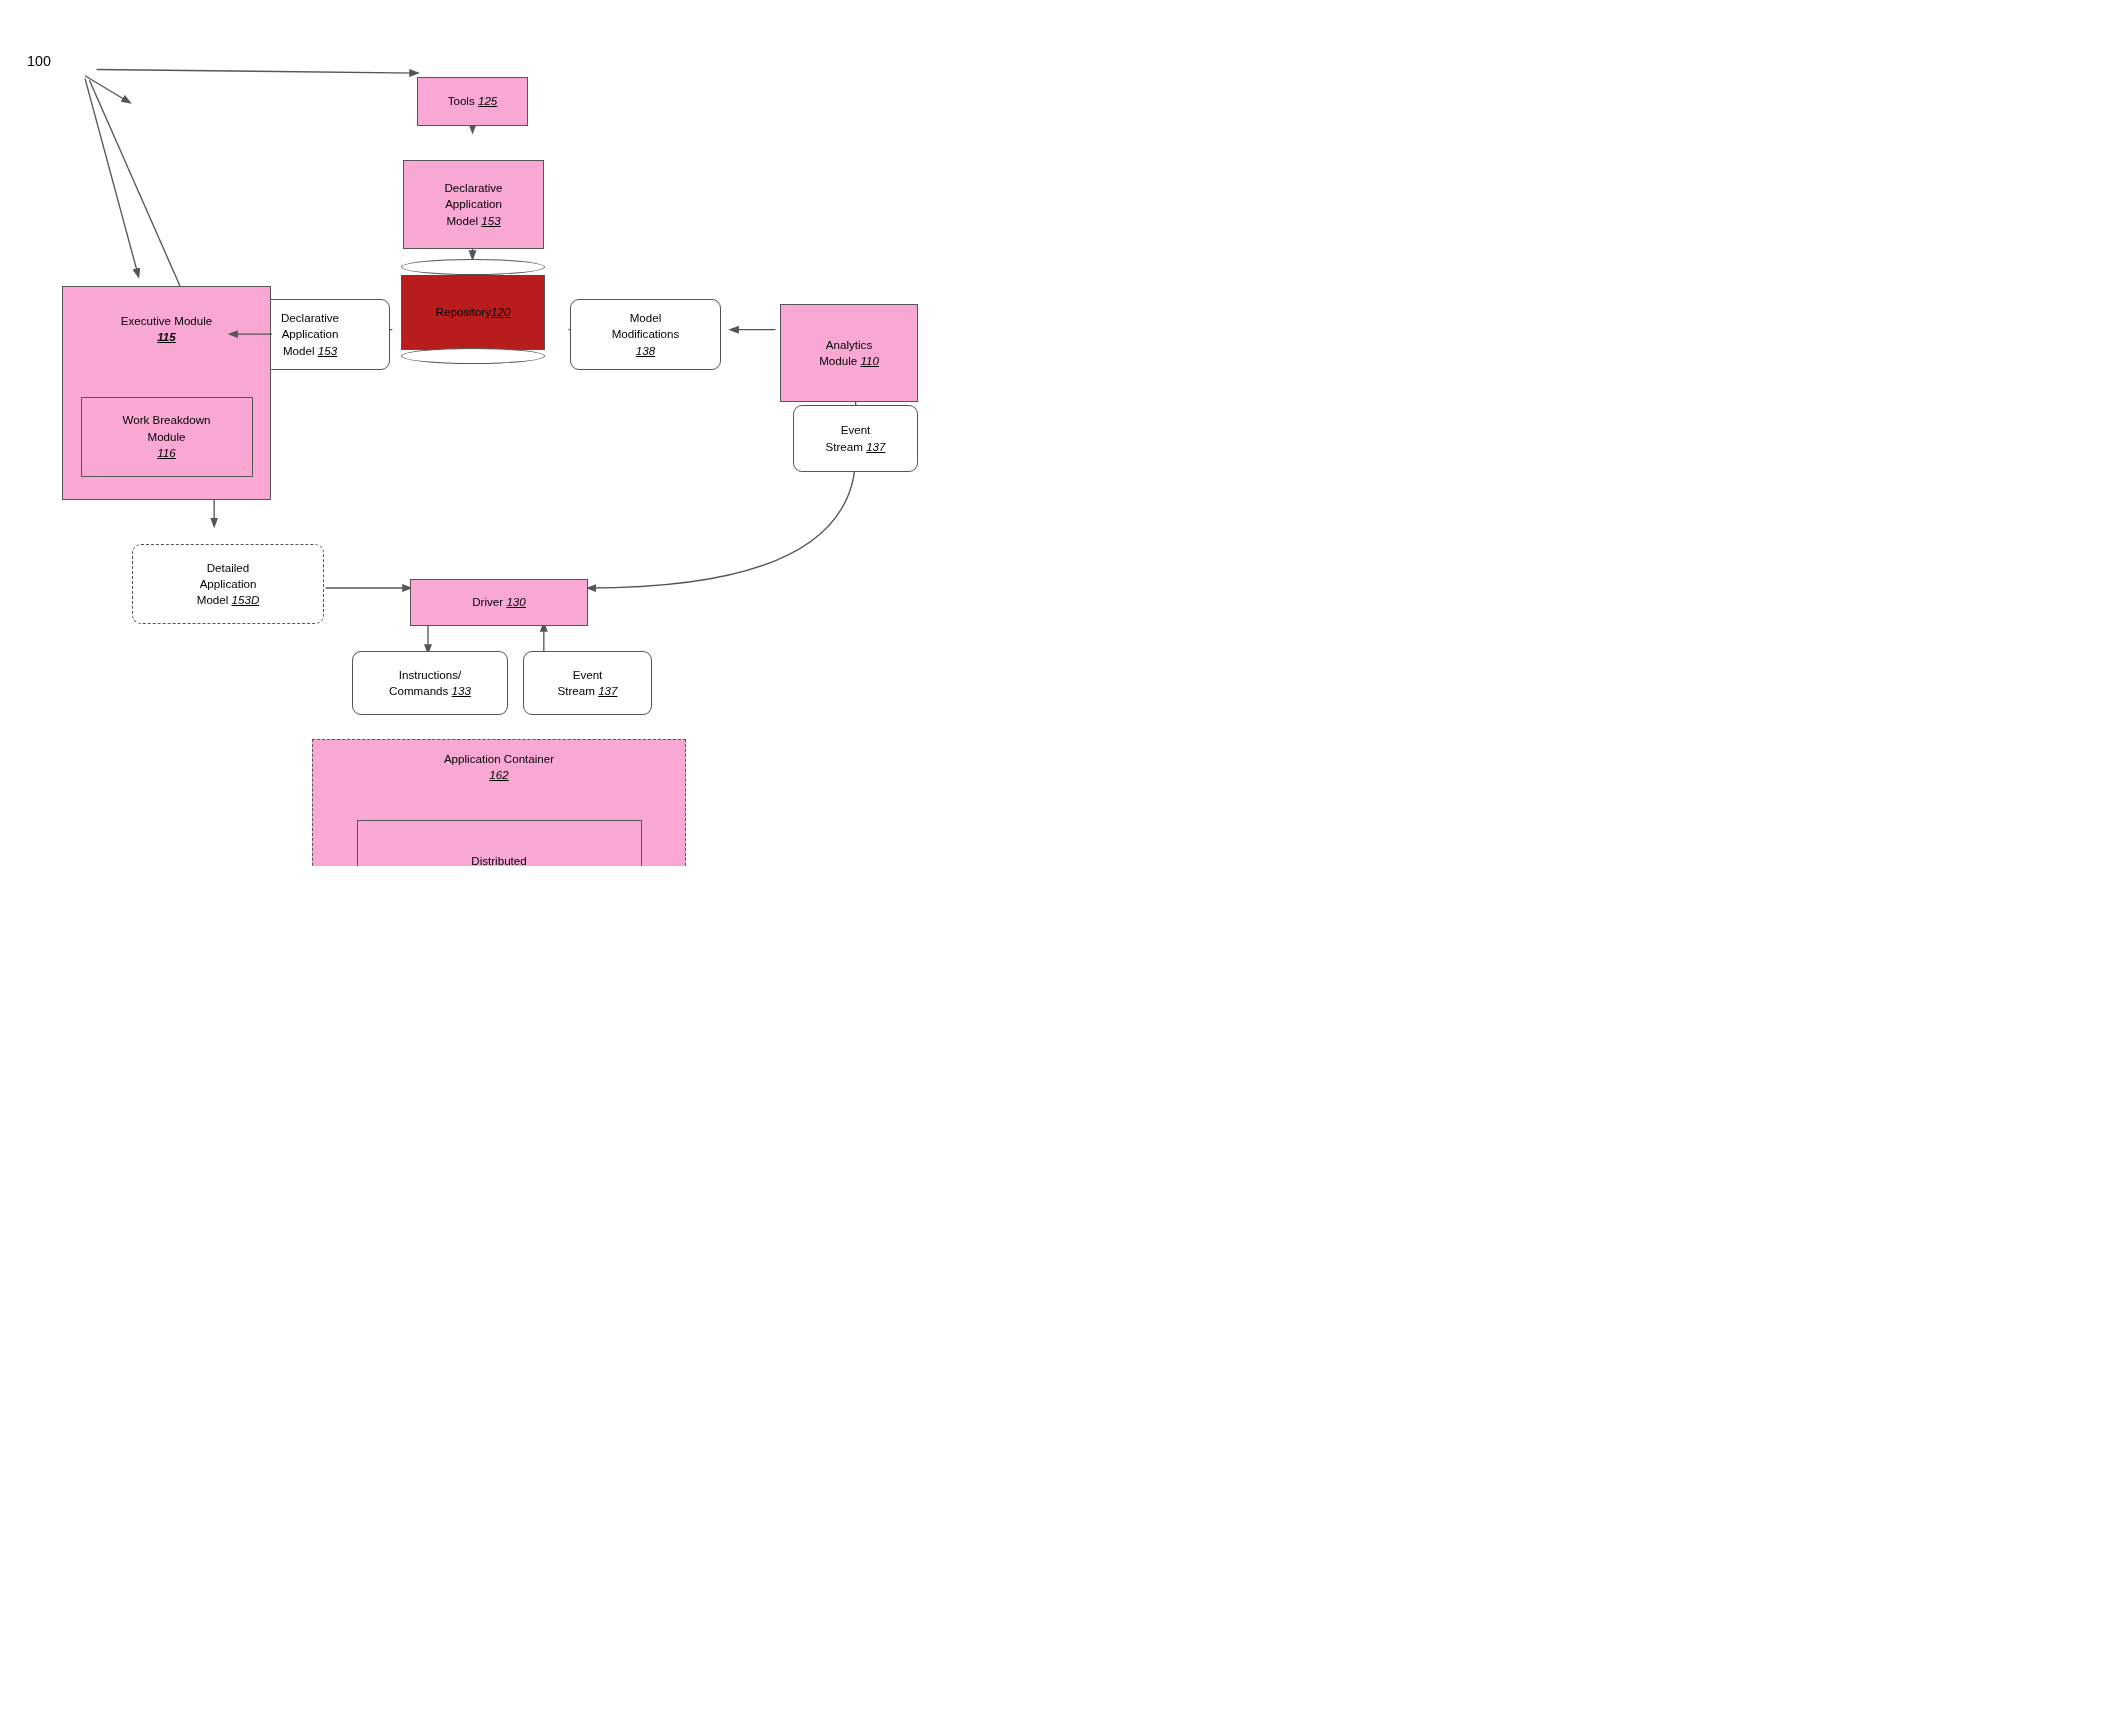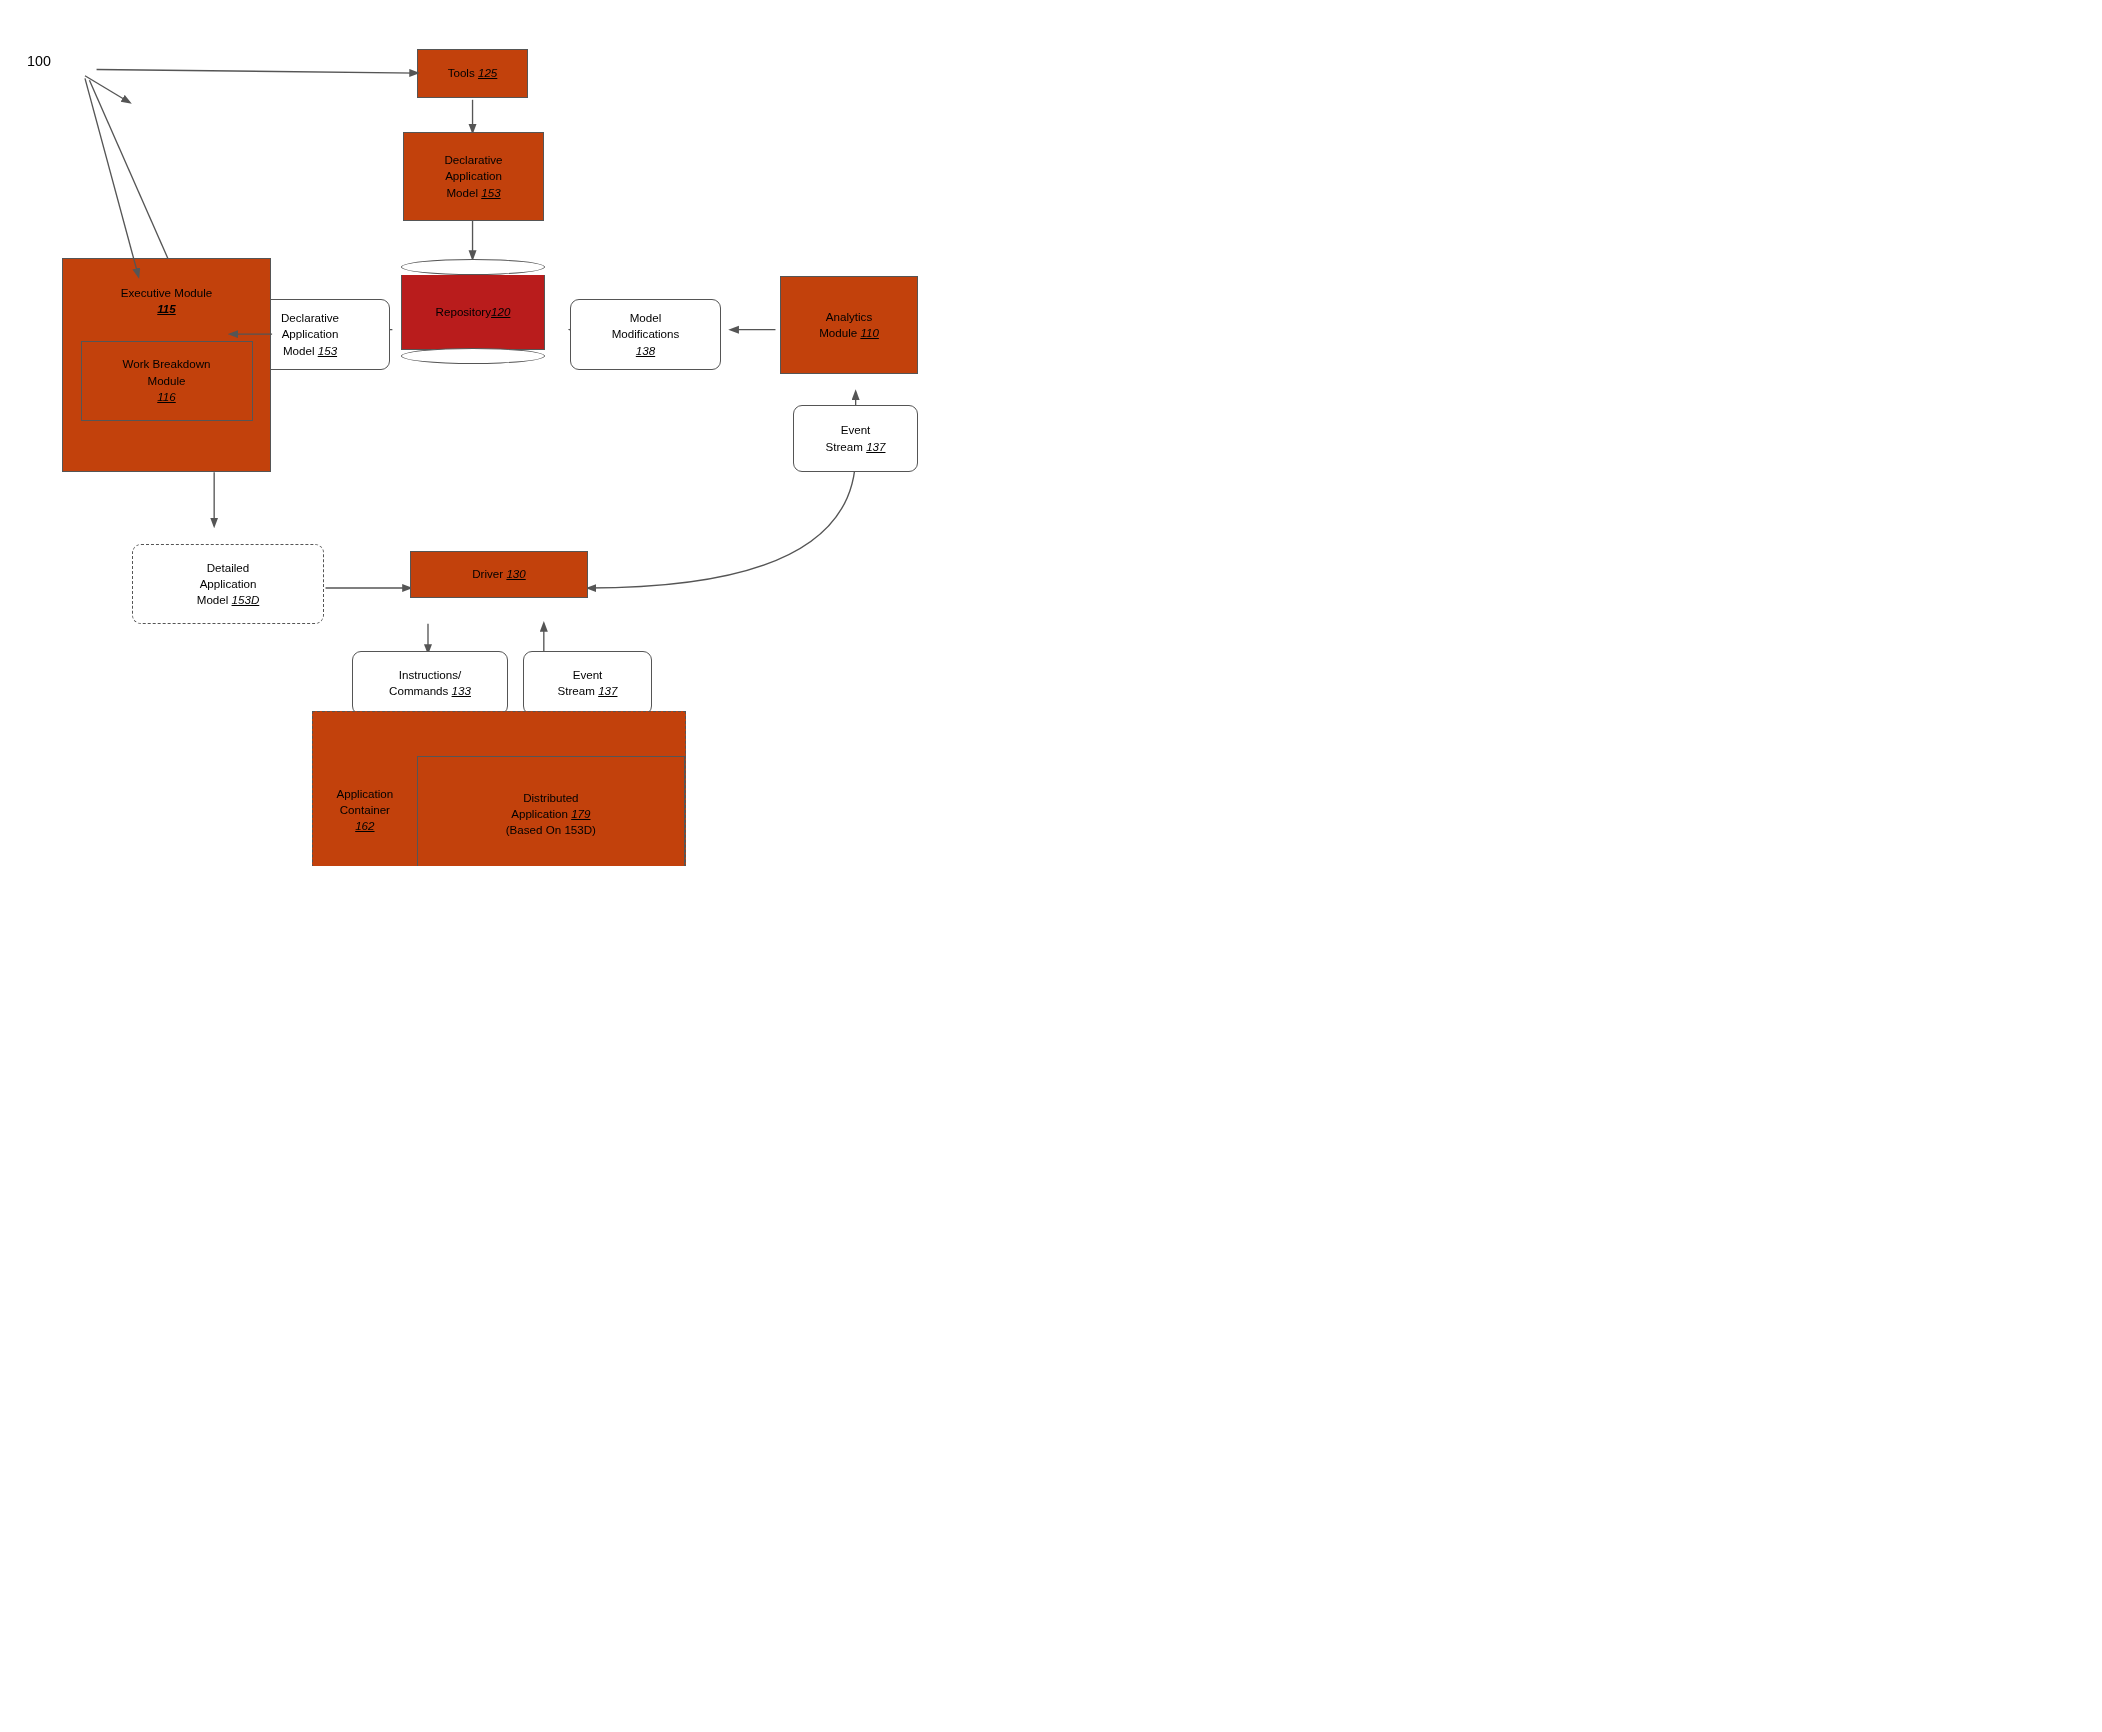--- a/index.html
+++ b/index.html
@@ -12,27 +12,28 @@
       overflow: hidden;
     }
     .diagram-container {
       position: relative;
       width: 1052px;
       height: 866px;
     }
     .box {
       position: absolute;
       border: 1.8px solid #555;
-      background: #c2410c;
+      background: #f9a8d4;
       display: flex;
       align-items: center;
       justify-content: center;
       text-align: center;
       font-size: 11.6px;
       line-height: 1.4;
+      margin-top: 28px;
     }
     .box.dashed {
       border: 1.8px dashed #555;
     }
     .box.inner {
       border: 1.8px solid #555;
     }
     .underline {
       text-decoration: underline;
       font-style: italic;
@@ -216,21 +217,21 @@
       Instructions/<br>Commands <span class="underline">133</span>
     </div>
   </div>
 
   <div class="scroll-shape" style="left:523px; top:651px; width:129px; height:64px;">
     <div>
       Event<br>Stream <span class="underline">137</span>
     </div>
   </div>
 
-  <div class="box dashed" style="left:312px; top:711px; width:374px; height:196px; flex-direction: row; justify-content: flex-end; padding-top: 10.7px;">
+  <div class="box dashed" style="left:312px; top:711px; width:374px; height:196px; flex-direction: column; justify-content: flex-end; padding-top: 10.7px;">
     <div style="font-size:11.6px; margin-bottom: 9px;">
       Application Container<br><span class="underline">162</span>
     </div>
 
     <div class="box inner" style="position:relative; width:285px; height:116px;">
       <div>
         Distributed<br>Application <span class="underline">179</span><br>(Based On 153D)
       </div>
     </div>
   </div>

